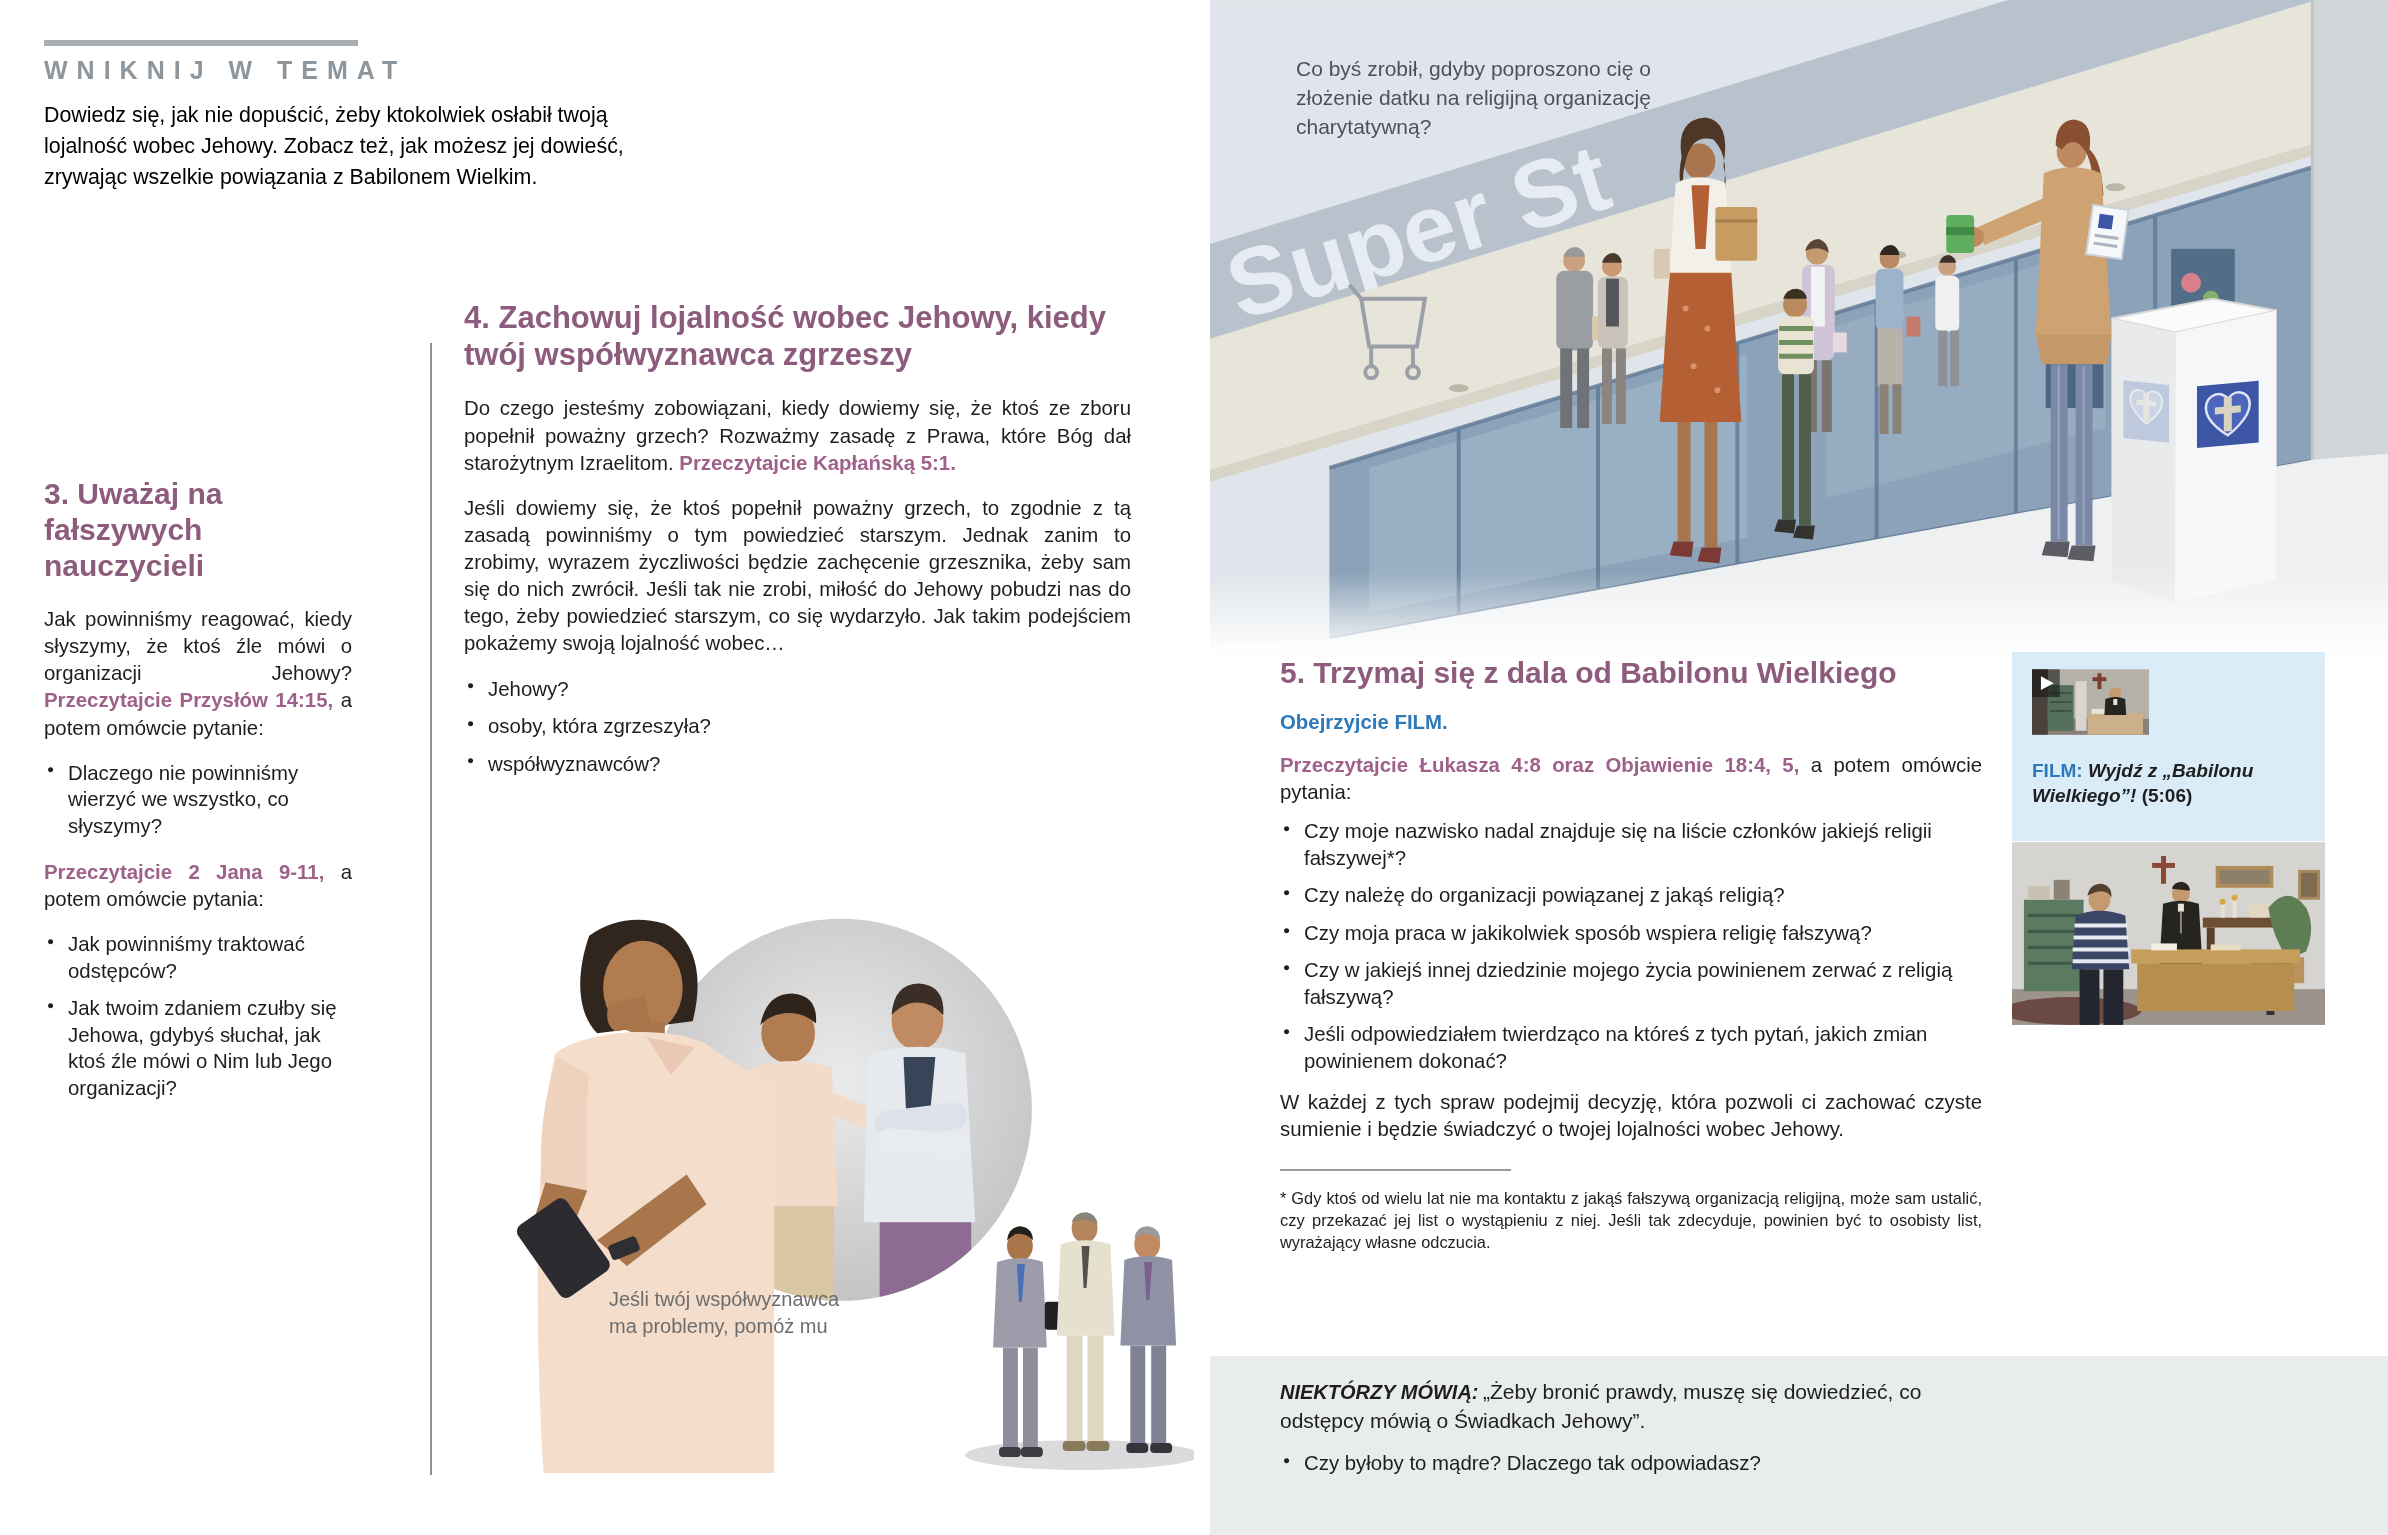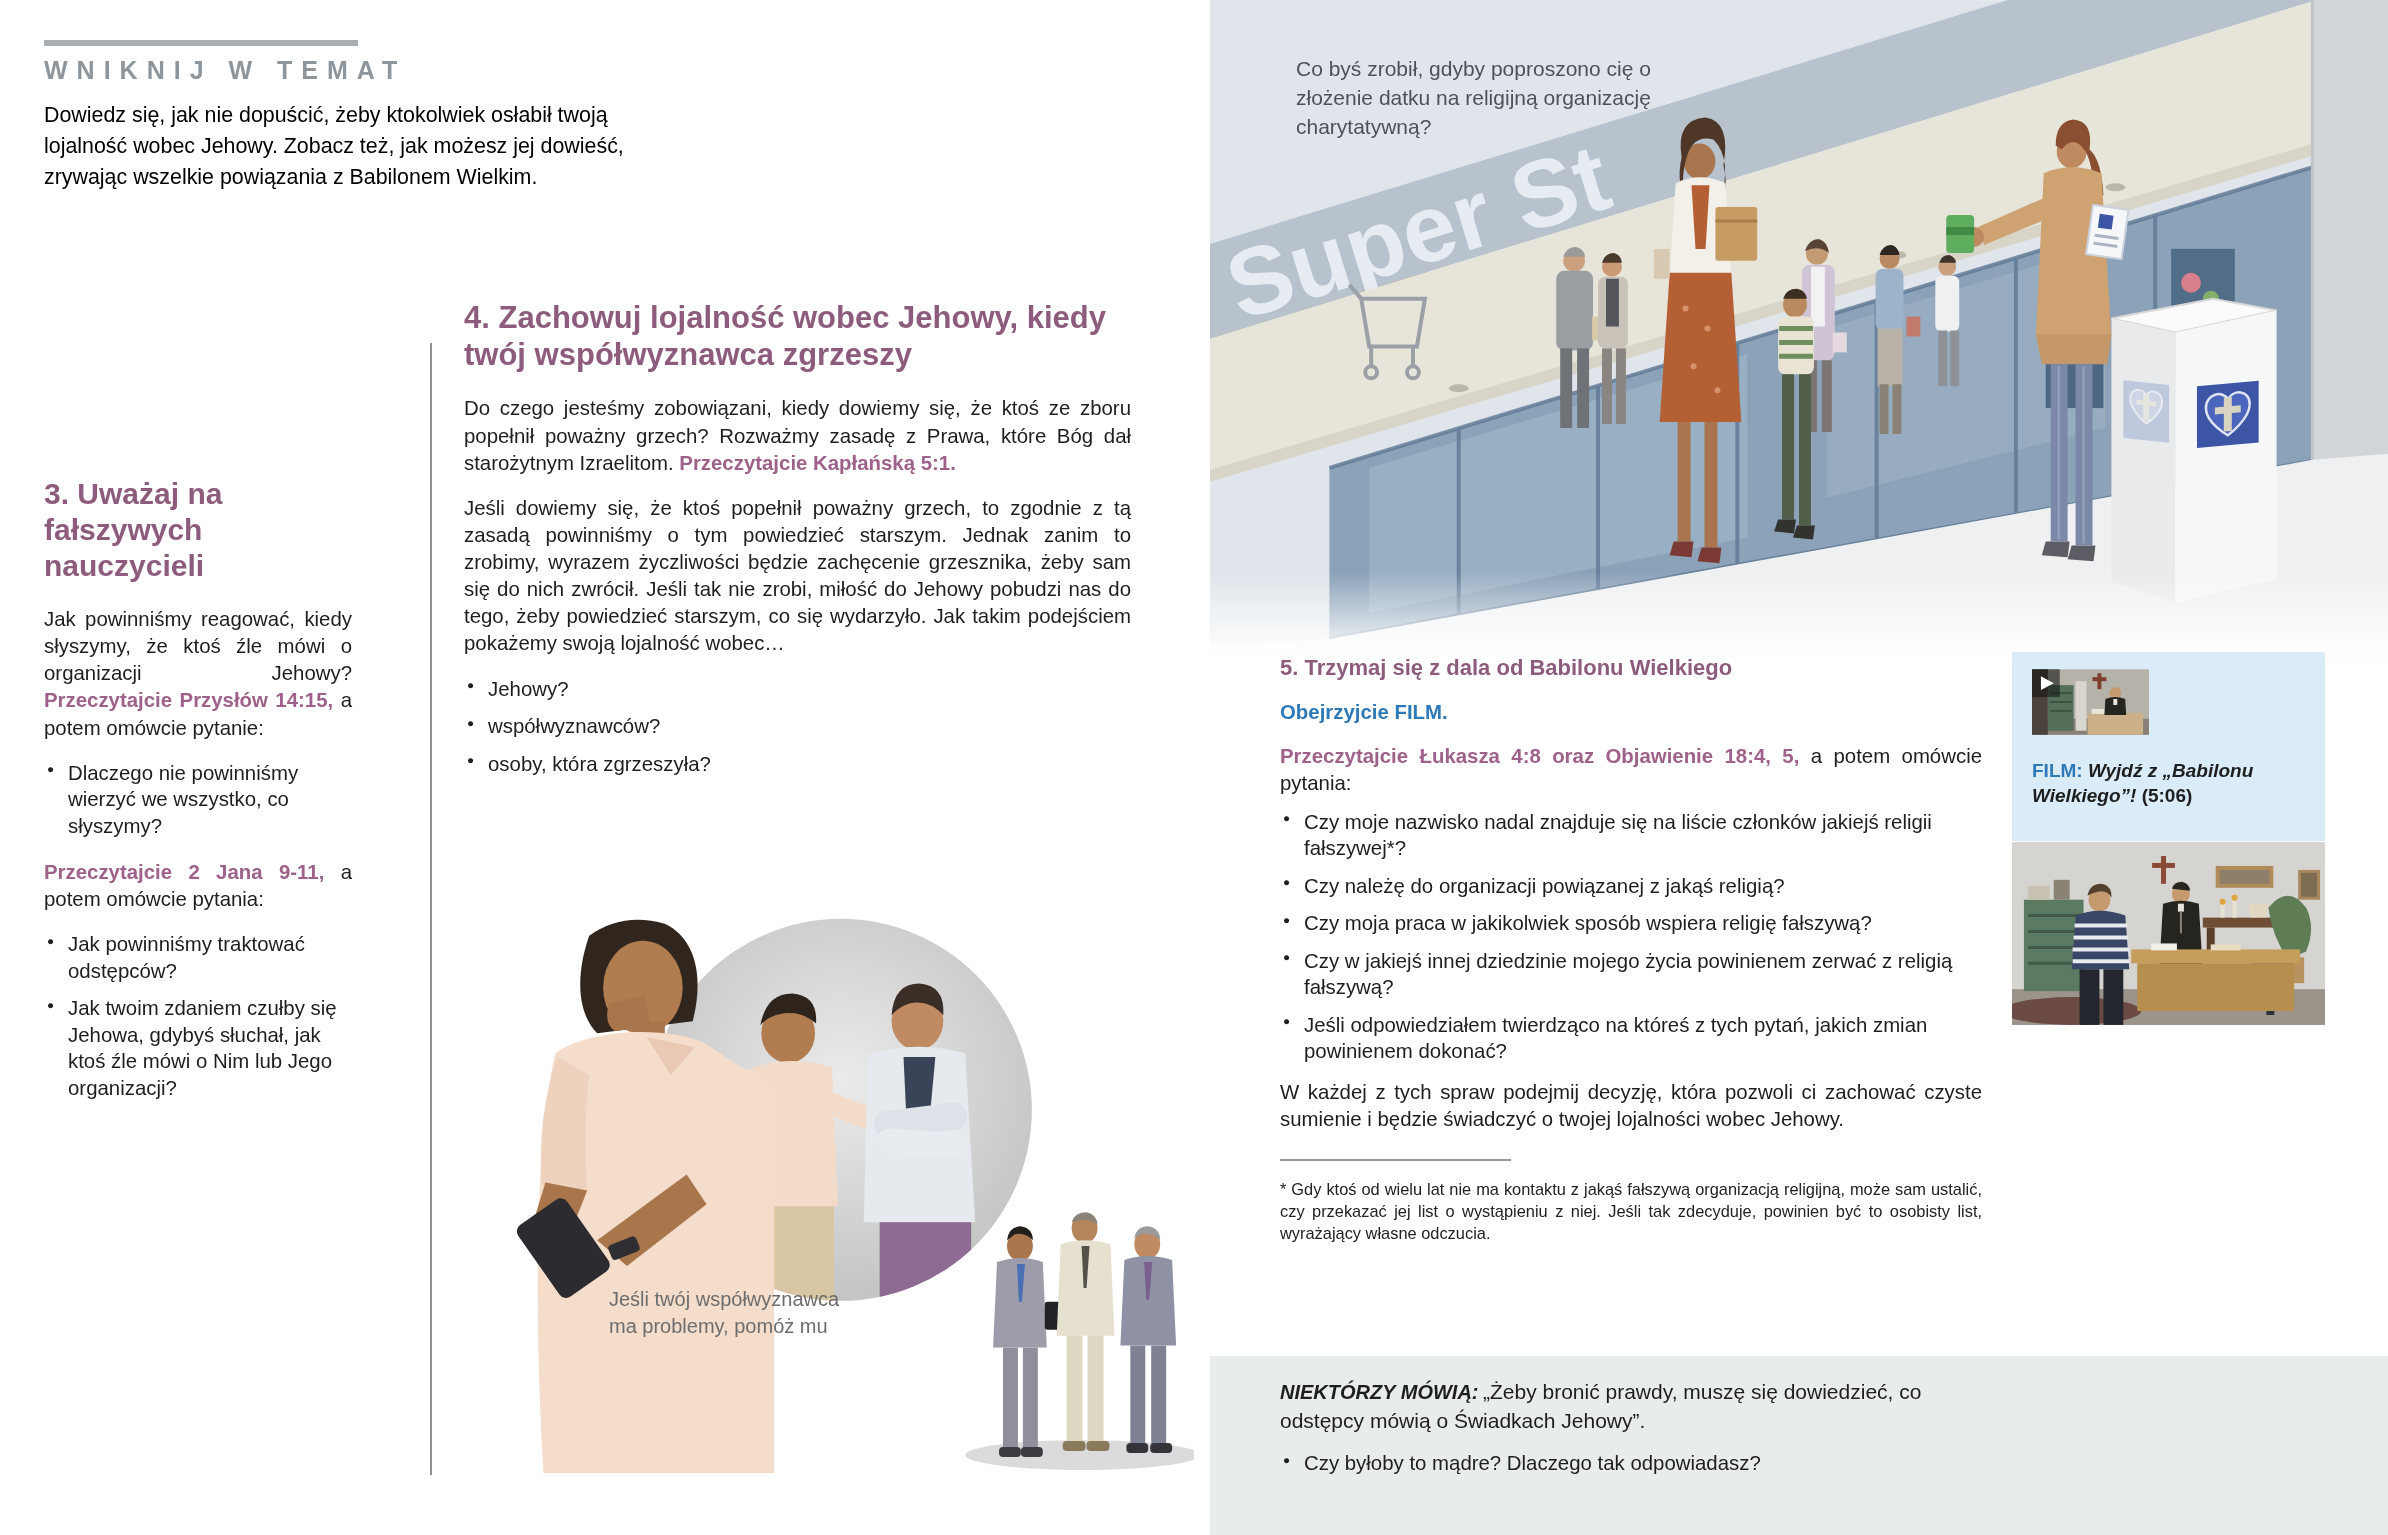--- a/index.html
+++ b/index.html
@@ -75,22 +75,22 @@
   </div>
 
   <div class="abs col-mid">
     <h2 class="sec" style="font-size:31px;">4. Zachowuj lojalność wobec Jehowy, kiedy twój współwyznawca zgrzeszy</h2>
     <p class="body"><span>Do czego jesteśmy zobowiązani, kiedy dowiemy się, że ktoś ze zboru popełnił poważny grzech? Rozważmy zasadę z Prawa, które Bóg dał starożytnym Izraelitom.</span>
       <span class="ref">Przeczytajcie Kapłańską 5:1.</span></p>
     <p class="body">Jeśli dowiemy się, że ktoś popełnił poważny grzech, to zgodnie z tą zasadą powinniśmy o tym powiedzieć starszym. Jednak zanim to zrobimy, wyrazem życzliwości będzie zachęcenie grzesznika, żeby sam się do nich zwrócił. Jeśli tak nie zrobi, miłość do Jehowy pobudzi nas do tego, żeby powiedzieć starszym, co się wydarzyło. Jak takim podejściem pokażemy swoją lojalność wobec…</p>
     <ul class="q">
 
     <li>Jehowy?</li>
+        <li>osoby, która zgrzeszyła?</li>
         <li>współwyznawców?</li>
-        <li>osoby, która zgrzeszyła?</li>
       </ul>
   </div>
 
   <svg class="abs mid-illus" viewBox="0 0 760 600" aria-hidden="true">
     <defs>
       <radialGradient id="gCirc" cx="50%" cy="42%" r="65%">
         <stop offset="0%" stop-color="#ebebeb"></stop>
           <stop offset="100%" stop-color="#bfbfbf"></stop>
       </radialGradient>
       <clipPath id="cc">
@@ -332,21 +332,21 @@
       <line x1="878" y1="368" x2="878" y2="546" stroke="#9aa4bd" stroke-width="2"></line>
       <polygon points="840,544 864,544 862,560 836,558" fill="#5c5c64"></polygon>
       <polygon points="866,548 890,548 888,564 862,562" fill="#5c5c64"></polygon>
     </g>
 
     <rect x="0" y="575" width="1184" height="85" fill="url(#fadeW)"></rect>
   </svg>
   <div class="abs hero-caption">Co byś zrobił, gdyby poproszono cię o złożenie datku na religijną organizację charytatywną?</div>
 
   <div class="abs col-right">
-    <h2 class="sec nowrap" style="font-size:22px;margin-bottom:18px;">5. Trzymaj się z dala od Babilonu Wielkiego</h2>
+    <h2 class="sec nowrap" style="font-size:30px;margin-bottom:18px;">5. Trzymaj się z dala od Babilonu Wielkiego</h2>
     <p class="body" style="margin-bottom:16px;"><span class="link-blue">Obejrzyjcie FILM.</span></p>
     <p class="body" style="margin-bottom:12px;"><span class="ref">Przeczytajcie Łukasza 4:8 oraz Objawienie 18:4, 5,</span>
       <span>a potem omówcie pytania:</span></p>
     <ul class="q" style="margin-bottom:14px;">
 
     <li>Czy moje nazwisko nadal znajduje się na liście członków jakiejś religii fałszywej*?</li>
         <li>Czy należę do organizacji powiązanej z jakąś religią?</li>
         <li>Czy moja praca w jakikolwiek sposób wspiera religię fałszywą?</li>
         <li>Czy w jakiejś innej dziedzinie mojego życia powinienem zerwać z religią fałszywą?</li>
         <li>Jeśli odpowiedziałem twierdząco na któreś z tych pytań, jakich zmian powinienem dokonać?</li>

